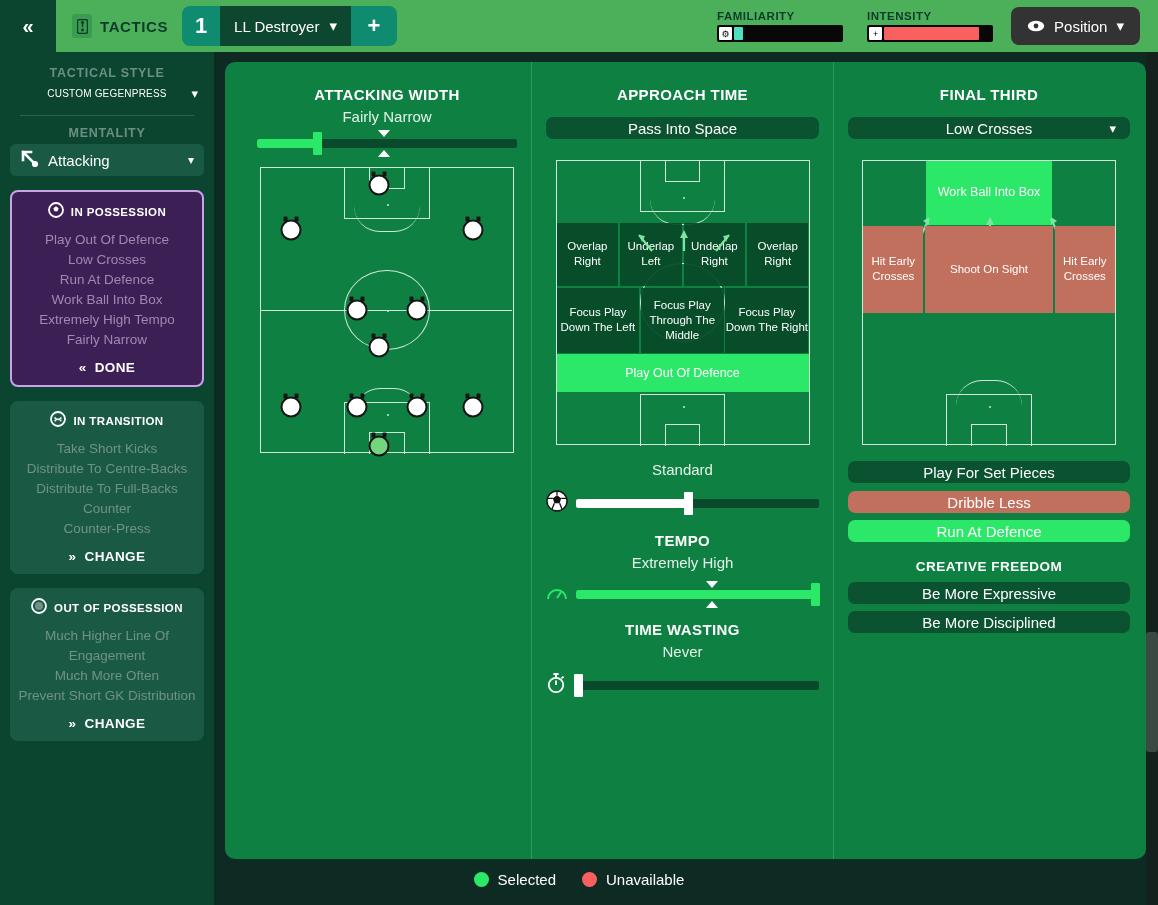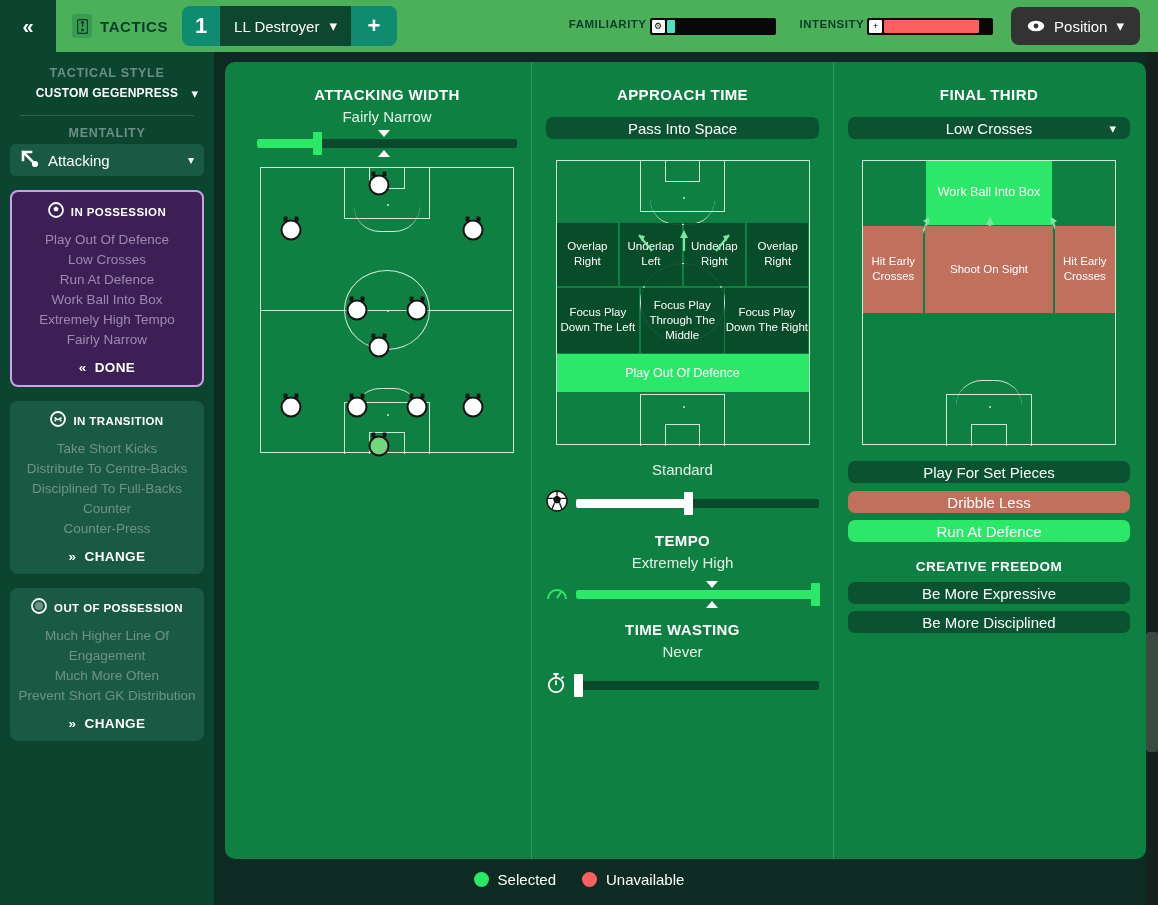--- a/index.html
+++ b/index.html
@@ -52,21 +52,21 @@
     background: #0d4730; color: #ffffff; font-size: 15px;
     display: flex; align-items: center; gap: 10px; padding: 0 14px;
     cursor: pointer;
   }
   .formation-add {
     background: #0f8c70; color: #ffffff; font-size: 22px; font-weight: bold;
     width: 46px; display: flex; align-items: center; justify-content: center;
     cursor: pointer;
   }
   .meters { margin-left: auto; display: flex; gap: 24px; padding-right: 18px; z-index: 3; }
-  .meter-block { display: flex; flex-direction: row; gap: 3px; }
+  .meter-block { display: flex; flex-direction: column; gap: 3px; }
   .meter-title {
     color: #0e3b2a; font-size: 11.5px; font-weight: bold; letter-spacing: 0.5px;
   }
   .meter-bar {
     width: 126px; height: 17px; background: #080808; border-radius: 2px;
     position: relative; display: flex; align-items: center;
   }
   .meter-badge {
     width: 15px; height: 15px; background: #ffffff; color: #000;
     border: 1.5px solid #000; border-radius: 2px; margin-left: 1px;
@@ -87,21 +87,21 @@
   .sidebar {
     position: absolute; left: 0; top: 0; width: 214px; height: 853px;
     background: #0b4530; padding: 14px 10px 0 10px;
   }
   .side-heading {
     color: #6c8f85; font-size: 12.5px; font-weight: bold; text-align: center;
     letter-spacing: 0.7px; margin-bottom: 4px;
   }
   .style-row { display: flex; align-items: center; justify-content: center; position: relative; }
   .style-name {
-    color: #ffffff; font-size: 12px; font-weight: bold; text-align: center;
+    color: #ffffff; font-size: 10px; font-weight: normal; text-align: center;
     line-height: 19px; letter-spacing: 0.2px;
   }
   .style-chevron { position: absolute; right: 6px; color: #ffffff; font-size: 13px; }
   .divider { height: 1px; background: #2c6150; margin: 12px 10px 10px 10px; }
   .mentality-btn {
     height: 32px; background: #1a5a44; border-radius: 6px;
     display: flex; align-items: center; padding: 0 10px; gap: 8px;
     color: #ffffff; font-size: 15px; cursor: pointer; margin-bottom: 14px;
   }
   .mentality-btn .chev { margin-left: auto; font-size: 12px; }
@@ -338,21 +338,21 @@
             <circle cx="8" cy="8" r="7" fill="none" stroke="#ffffff" stroke-width="1.8"></circle>
             <path d="M4.5 6.5 Q8 10.5 11.5 6.5" fill="none" stroke="#ffffff" stroke-width="1.6"></path>
             <circle cx="5.4" cy="9.4" r="1" fill="#ffffff"></circle>
             <circle cx="10.6" cy="9.4" r="1" fill="#ffffff"></circle>
           </svg>
         </span>
         <span class="phase-head-label">IN TRANSITION</span>
       </div>
       <div class="phase-instr">Take Short Kicks</div>
       <div class="phase-instr">Distribute To Centre-Backs</div>
-      <div class="phase-instr">Disciplined To Full-Backs</div>
+      <div class="phase-instr">Distribute To Full-Backs</div>
       <div class="phase-instr">Counter</div>
       <div class="phase-instr">Counter-Press</div>
       <div class="phase-action">
         <span>»</span>
         <span>CHANGE</span>
       </div>
     </div>
 
     <div class="phase-card plain">
       <div class="phase-head">

